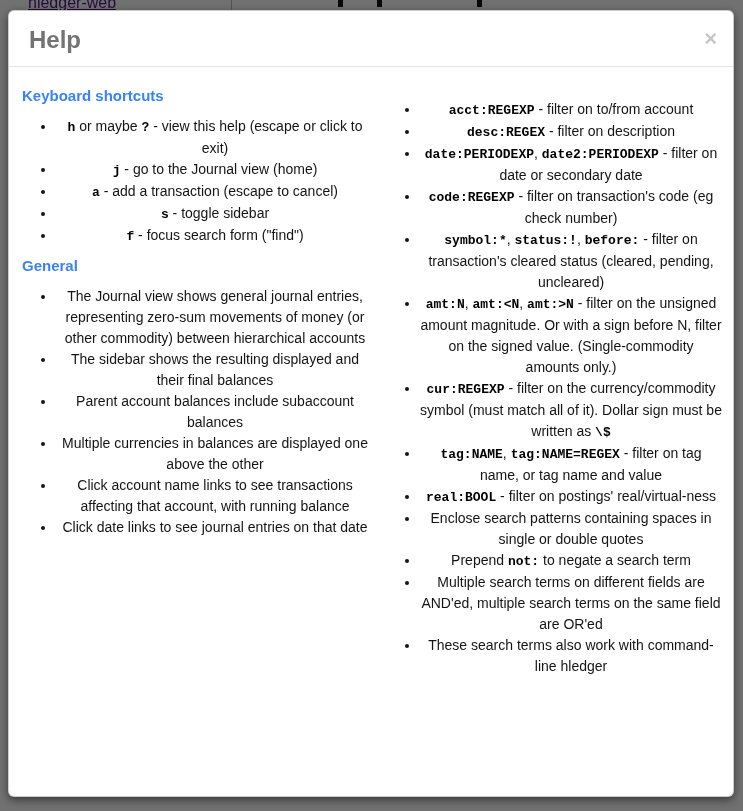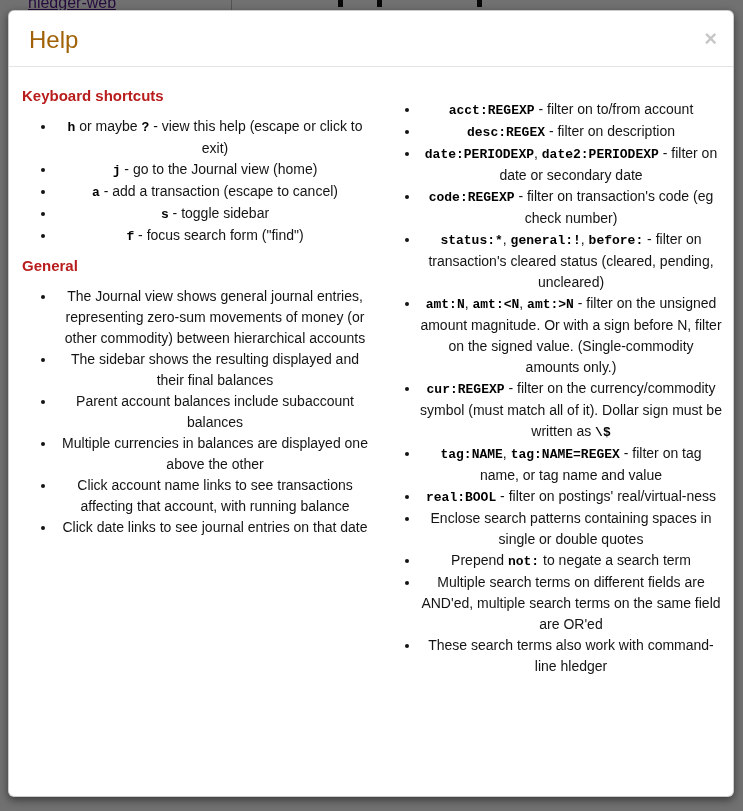--- a/index.html
+++ b/index.html
@@ -36,43 +36,43 @@
     box-shadow: 0 3px 9px rgba(0,0,0,0.5);
     overflow: hidden;
   }
   .modal-header {
     position: relative;
     padding: 14px 15px 12px 20px;
     border-bottom: 1px solid #e5e5e5;
   }
   .modal-title {
     margin: 0;
-    font-size: 24px; font-weight: 400; line-height: 29px;
-    color: #a16207;
+    font-size: 24px; font-weight: 700; line-height: 29px;
+    color: #737373;
   }
   .close {
     position: absolute; right: 16px; top: 17px;
     background: none; border: 0; padding: 0;
     font-family: "Liberation Sans", sans-serif;
     font-size: 22px; font-weight: 700; line-height: 1;
     color: #000000; opacity: 0.22;
     cursor: pointer;
   }
   .modal-body {
     display: flex;
     padding: 20px 4px 20px 13px;
     font-size: 14px; color: #141414;
   }
   .col-left  { width: 352px; flex: none; }
   .col-right { flex: 1; margin-left: 12px; padding-right: 7px; }
 
   .section-heading {
     margin: 0;
     font-size: 15px; font-weight: 700; line-height: 17px;
-    color: #b91c1c;
+    color: #3b82f6;
   }
   .section-heading + ul { margin-top: 12px; }
   ul.help-list { margin: 12px 0 10px; padding-left: 34px; text-align: center; }
   ul.help-list li { line-height: 21px; }
   ul.help-list + .section-heading { margin-top: 8px; }
   code.c {
     font-family: "Liberation Mono", monospace;
     font-weight: 700; font-size: 13px;
     color: #000000; background: none; padding: 0;
   }
@@ -113,21 +113,21 @@
           <li>Click account name links to see transactions affecting that account, with running balance</li>
           <li>Click date links to see journal entries on that date</li>
         </ul>
       </div>
     <div class="col-right">
         <ul class="help-list">
           <li><code class="c">acct:REGEXP</code> - filter on to/from account</li>
           <li><code class="c">desc:REGEX</code> - filter on description</li>
           <li><code class="c">date:PERIODEXP</code>, <code class="c">date2:PERIODEXP</code> - filter on date or secondary date</li>
           <li><code class="c">code:REGEXP</code> - filter on transaction's code (eg check number)</li>
-          <li><code class="c">status:*</code>, <code class="c">general:!</code>, <code class="c">before:</code> - filter on transaction's cleared status (cleared, pending, uncleared)</li>
+          <li><code class="c">symbol:*</code>, <code class="c">status:!</code>, <code class="c">before:</code> - filter on transaction's cleared status (cleared, pending, uncleared)</li>
           <li><code class="c">amt:N</code>, <code class="c">amt:&lt;N</code>, <code class="c">amt:&gt;N</code> - filter on the unsigned amount magnitude. Or with a sign before N, filter on the signed value. (Single-commodity amounts only.)</li>
           <li><code class="c">cur:REGEXP</code> - filter on the currency/commodity symbol (must match all of it). Dollar sign must be written as <code class="c">\$</code></li>
           <li><code class="c">tag:NAME</code>, <code class="c">tag:NAME=REGEX</code> - filter on tag name, or tag name and value</li>
           <li><code class="c">real:BOOL</code> - filter on postings' real/virtual-ness</li>
           <li>Enclose search patterns containing spaces in single or double quotes</li>
           <li>Prepend <code class="c">not:</code> to negate a search term</li>
           <li>Multiple search terms on different fields are AND'ed, multiple search terms on the same field are OR'ed</li>
           <li>These search terms also work with command-line hledger</li>
         </ul>
       </div>

